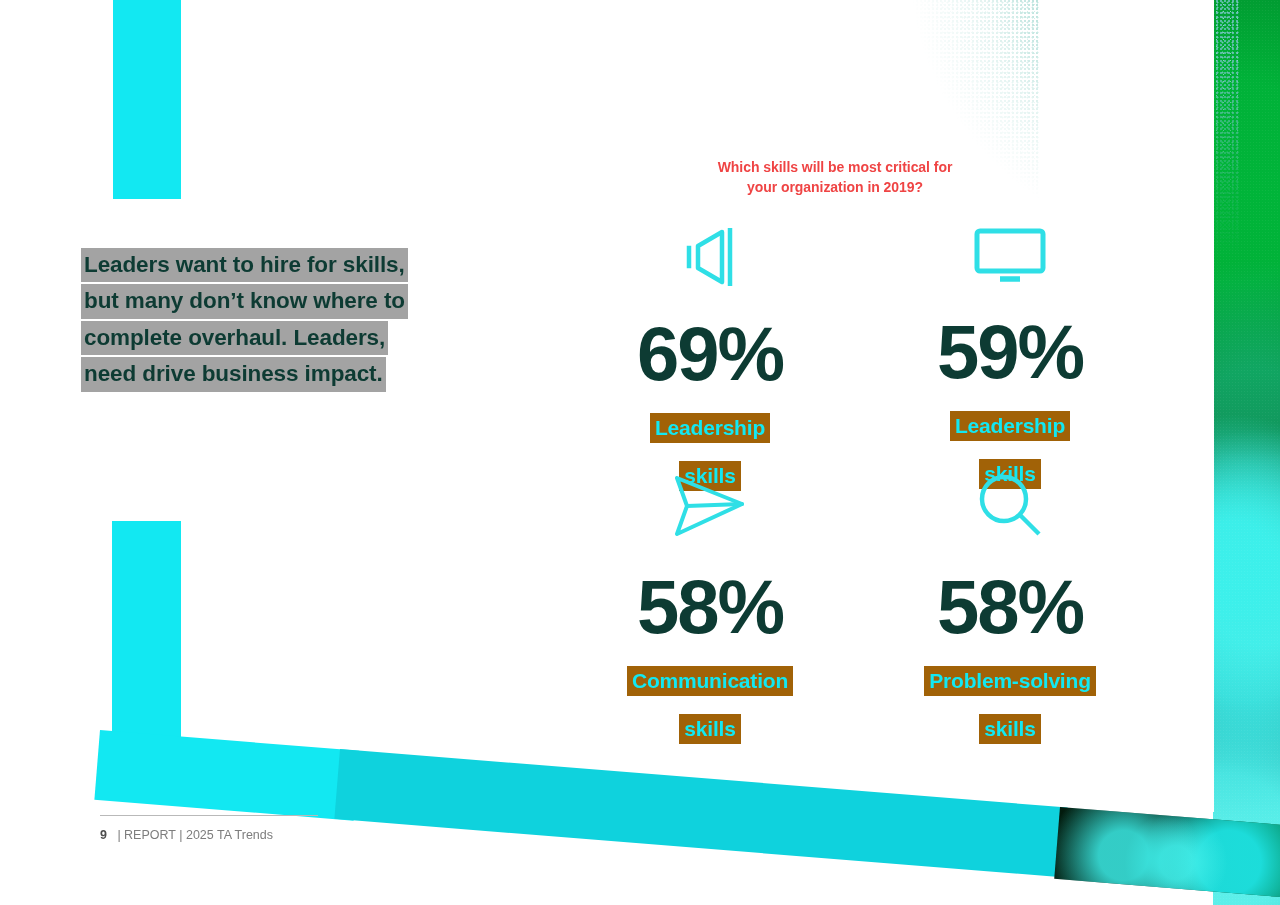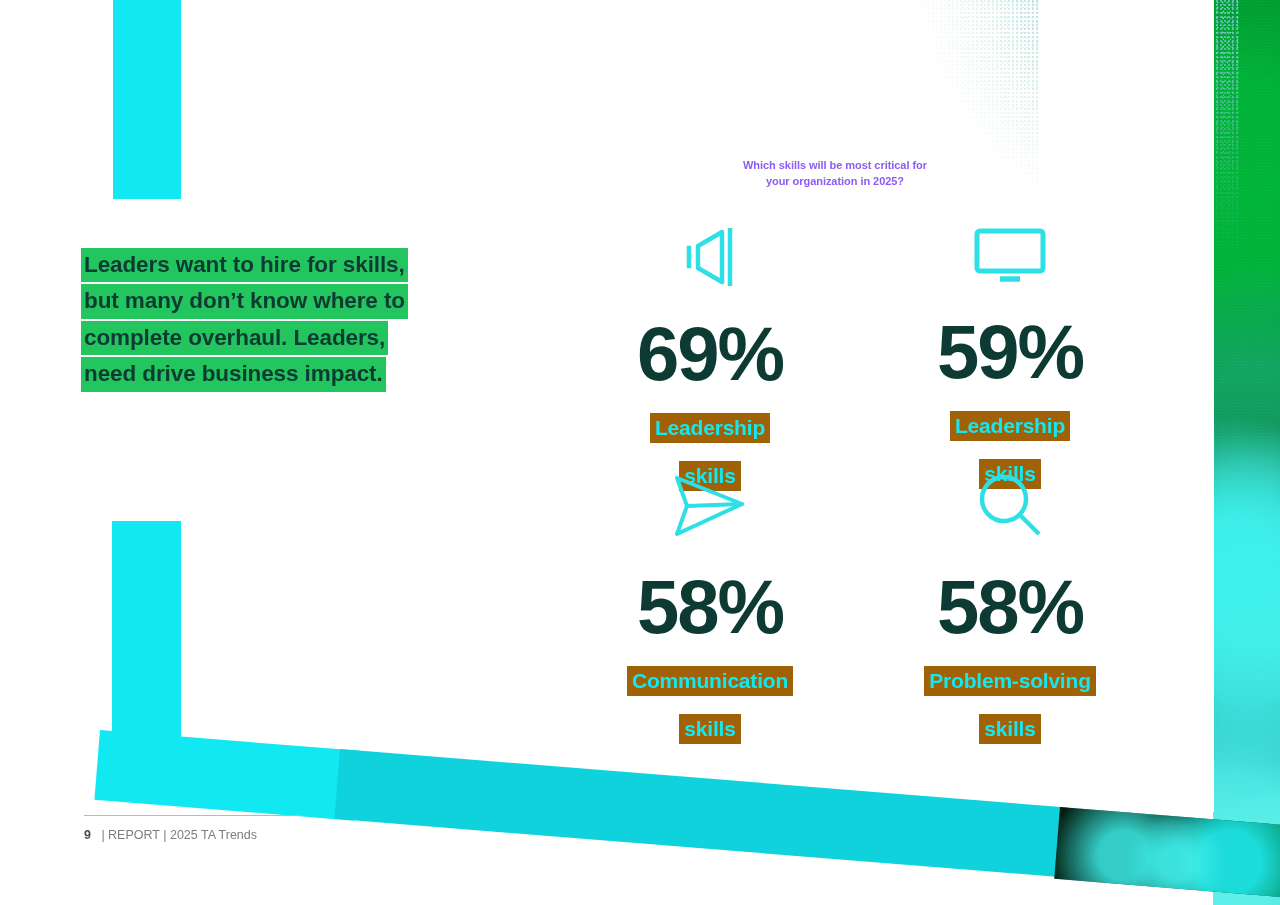--- a/index.html
+++ b/index.html
@@ -157,38 +157,38 @@
     left: 81px;
     top: 248px;
     width: 430px;
   }
   .lede-line {
     display: table;
     font-size: 22.5px;
     line-height: 1.13;
     font-weight: bold;
     color: #0d3b33;
-    background: #22c55e;
+    background: #a3a3a3;
     padding: 4px 3px 5px 3px;
     margin-bottom: 2px;
     letter-spacing: -0.1px;
     white-space: nowrap;
   }
 
   
   .stat-heading {
     position: absolute;
     left: 610px;
     top: 158px;
     width: 450px;
     text-align: center;
-    font-size: 11px;
+    font-size: 14px;
     font-weight: bold;
     line-height: 1.42;
-    color: #8b5cf6;
+    color: #ef4444;
     letter-spacing: -0.05px;
   }
 
   .stats-grid {
     position: absolute;
     left: 560px;
     top: 228px;
     width: 600px;
     display: grid;
     grid-template-columns: 1fr 1fr;
@@ -226,21 +226,21 @@
     font-size: 21px;
     font-weight: bold;
     padding: 4px 5px 5px 5px;
     letter-spacing: -0.2px;
   }
   .stat-label .l2 { margin-top: 18px; }
 
   
   .footer {
     position: absolute;
-    left: 84px;
+    left: 100px;
     top: 815px;
     width: 240px;
   }
   .footer-rule {
     width: 218px;
     height: 1px;
     background: #b9b9b9;
   }
   .footer-text {
     margin-top: 12px;
@@ -275,21 +275,21 @@
 
   <div class="lede">
     <div class="lede-line">Leaders want to hire for skills,</div>
     <div class="lede-line">but many don’t know where to</div>
     <div class="lede-line">complete overhaul. Leaders,</div>
     <div class="lede-line">need drive business impact.</div>
   </div>
 
   <div class="stat-heading">
     <div>Which skills will be most critical for</div>
-    <div>your organization in 2025?</div>
+    <div>your organization in 2019?</div>
   </div>
 
   <div class="stats-grid">
 
     <div class="stat">
       <div class="stat-icon">
         <svg width="52" height="58" viewBox="0 0 52 58" fill="none">
           <path d="M38 4 L14 18 L14 40 L38 54 Z" stroke="#2fdfe6" stroke-width="4.5" stroke-linejoin="round"></path>
           <line x1="46" y1="2" x2="46" y2="56" stroke="#2fdfe6" stroke-width="4.5" stroke-linecap="square"></line>
           <line x1="5" y1="20" x2="5" y2="38" stroke="#2fdfe6" stroke-width="4.5" stroke-linecap="square"></line>

